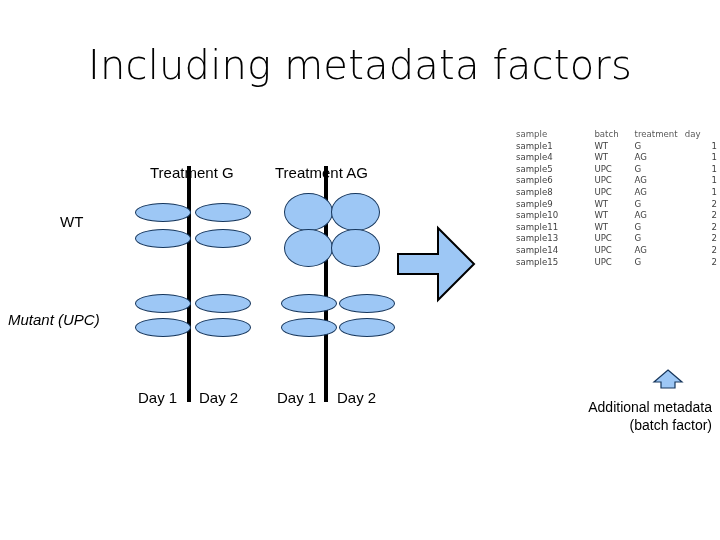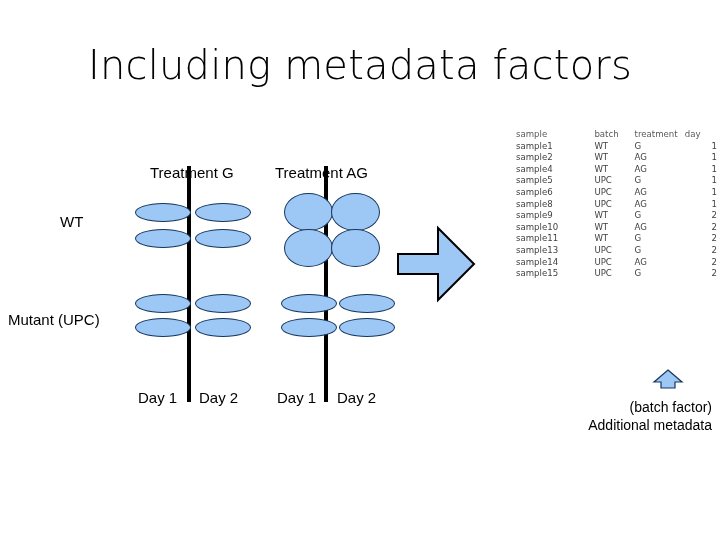--- a/index.html
+++ b/index.html
@@ -33,21 +33,21 @@
 
   
   .row-label {
     position: absolute;
     font-family: "Liberation Sans", sans-serif;
     font-size: 15px;
     color: #000000;
     white-space: nowrap;
   }
   #label-wt      { left: 60px;  top: 213px; }
-  #label-mutant  { left: 8px;   top: 311px; }
+  #label-mutant  { left: 8px;   top: 311px; font-style: italic; }
 
   
   .treat-head {
     position: absolute;
     font-family: "Liberation Sans", sans-serif;
     font-size: 15px;
     color: #000000;
     white-space: nowrap;
   }
   #treat-g   { left: 150px; top: 164px; }
@@ -223,26 +223,20 @@
     </tr>
   </thead>
   <tbody id="metadata-tbody">
       <tr>
         <td class="col-sample">sample1</td>
         <td class="col-strain">WT</td>
         <td class="col-treatment">G</td>
         <td class="col-day">1</td>
       </tr>
       <tr>
-        <td class="col-sample">sample2</td>
-        <td class="col-strain">WT</td>
-        <td class="col-treatment">AG</td>
-        <td class="col-day">1</td>
-      </tr>
-      <tr>
         <td class="col-sample">sample4</td>
         <td class="col-strain">WT</td>
         <td class="col-treatment">AG</td>
         <td class="col-day">1</td>
       </tr>
       <tr>
         <td class="col-sample">sample5</td>
         <td class="col-strain">UPC</td>
         <td class="col-treatment">G</td>
         <td class="col-day">1</td>
@@ -296,15 +290,15 @@
         <td class="col-day">2</td>
       </tr>
     </tbody>
 </table>
 
 <svg id="small-up-arrow" viewBox="0 0 32 22">
   <polygon points="16,2 30,14 23,14 23,20 9,20 9,14 2,14" fill="#9DC7F5" stroke="#16365C" stroke-width="1.2" stroke-linejoin="miter"></polygon>
 </svg>
 
 <div id="meta-caption">
+  <div>Additional metadata</div>
   <div>(batch factor)</div>
-  <div>Additional metadata</div>
 </div>
 
 </body></html>

